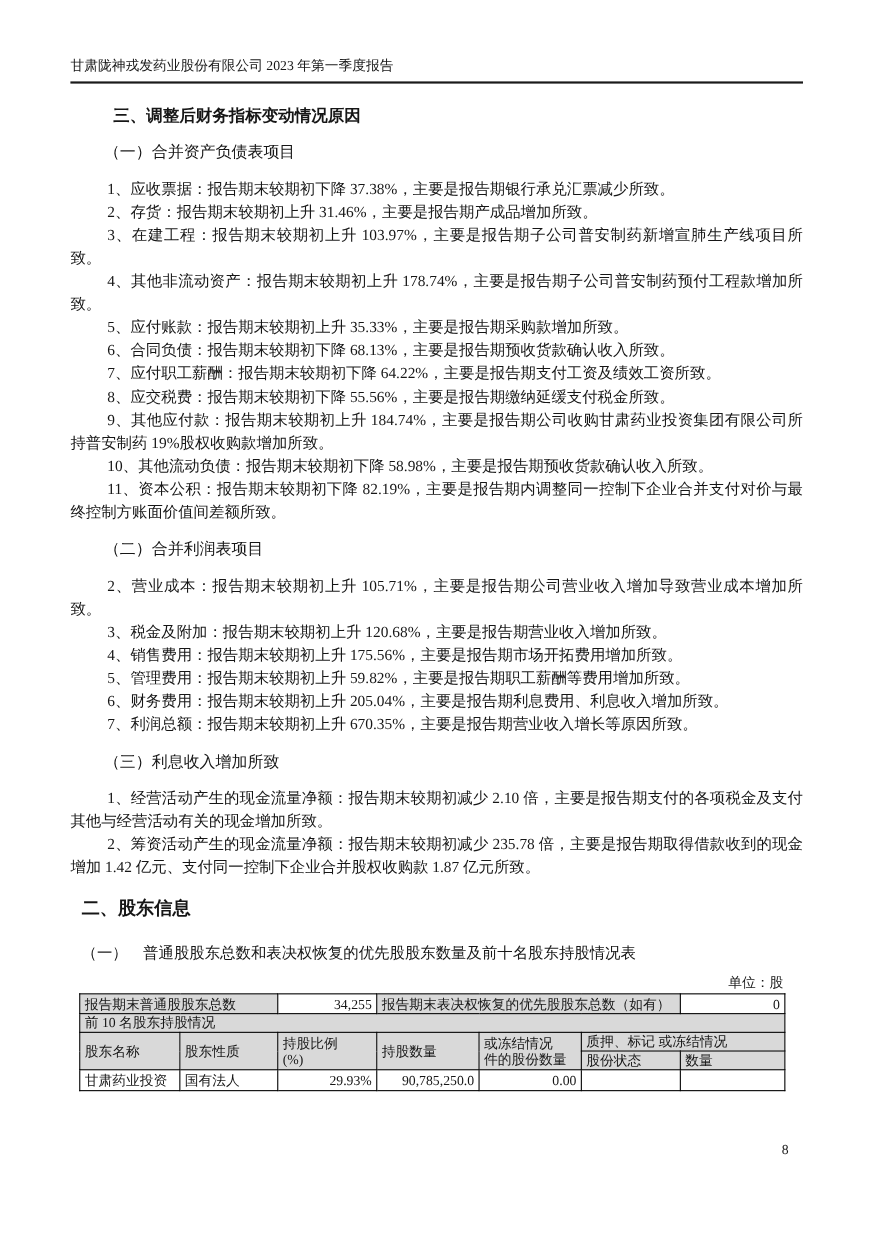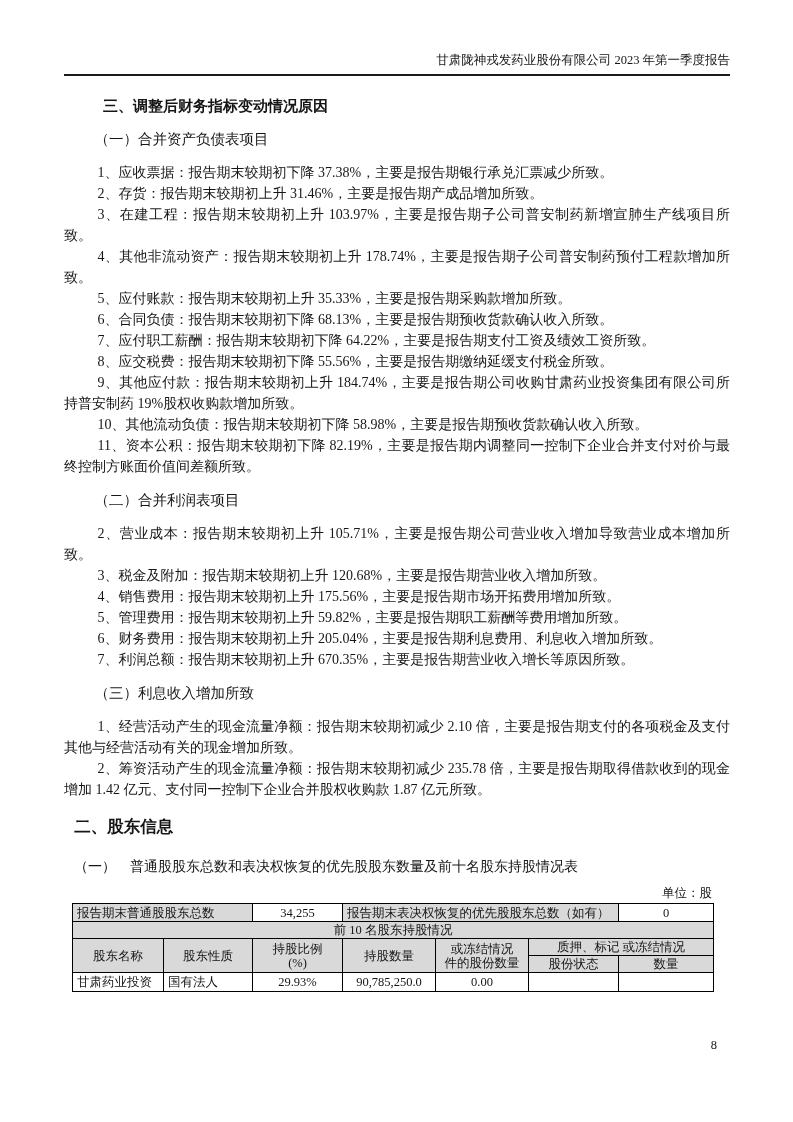--- a/index.html
+++ b/index.html
@@ -9,21 +9,20 @@
     background: #ffffff;
     font-family: "Liberation Serif", "DejaVu Serif", serif;
     color: #161616;
     overflow: hidden;
   }
   .inner { padding: 0 63px 0 64px; }
   .running-header {
     padding-top: 52px;
     padding-bottom: 6px;
     border-bottom: 2px solid #1a1a1a;
-    text-align: right;
     font-size: 12.5px;
     line-height: 16px;
   }
   .sec-title-l1 {
     font-family: "Liberation Sans", "DejaVu Sans", sans-serif;
     font-weight: bold;
     font-size: 15px;
     line-height: 20px;
     margin: 20px 0 0 0;
     text-indent: 2.6em;
@@ -72,23 +71,23 @@
   }
   table.holders td {
     border: 1px solid #000;
     font-size: 12.5px;
     line-height: 14px;
     padding: 1px 4px;
     overflow: hidden;
     vertical-align: middle;
   }
   td.gray { background: #d9d9d9; }
-  td.c { text-align: center; }
+  td.c { text-align: left; }
   td.l { text-align: left; }
-  td.r { text-align: center; }
+  td.r { text-align: right; }
   tr.h17 td { height: 15px; }
   tr.h15 td { height: 12px; }
   tr.hh td  { height: 14px; }
   tr.data td { height: 16px; }
   .page-num {
     position: absolute;
     top: 1038px;
     right: 76px;
     font-size: 12.5px;
   }

